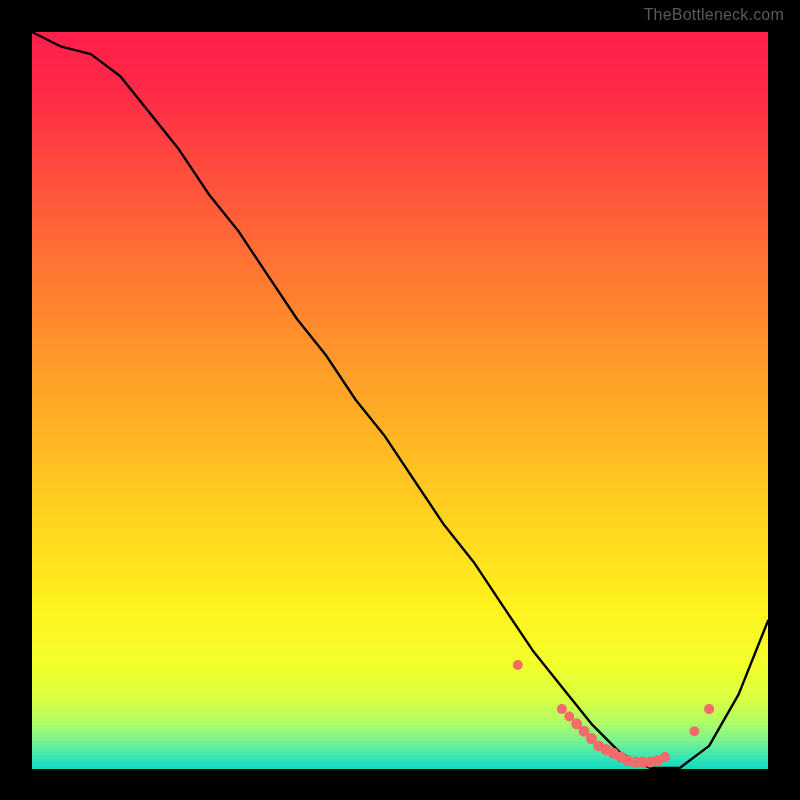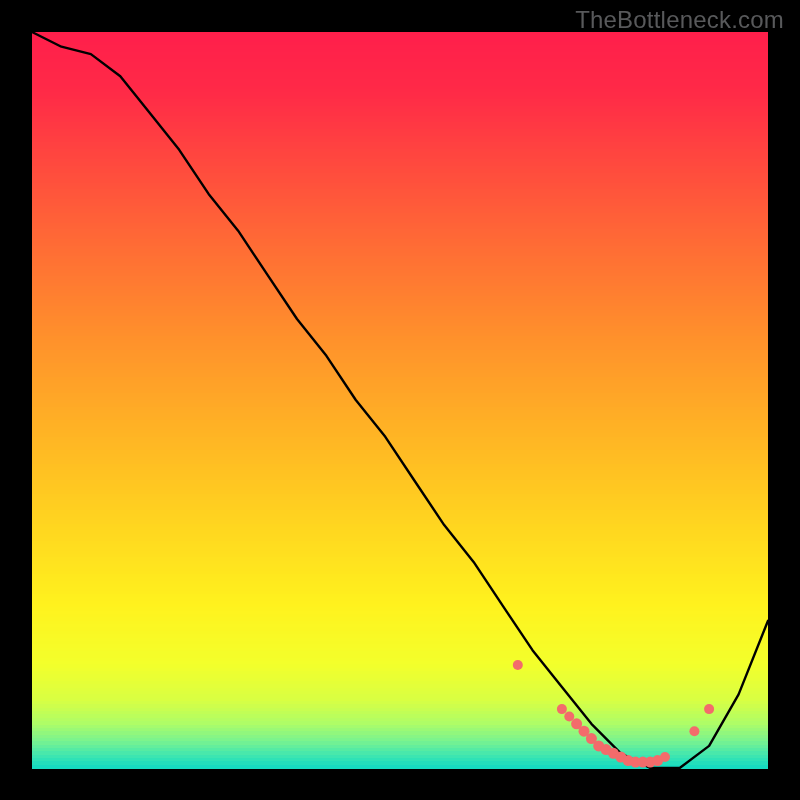--- a/index.html
+++ b/index.html
@@ -31,21 +31,21 @@
   svg.curve {
     position: absolute;
     left: 0; top: 0;
     width: 736px; height: 736px;
     overflow: visible;
   }
   .watermark {
     position: absolute;
     top: 6px;
     right: 16px;
-    font-size: 24px;
+    font-size: 16px;
     color: #58595b;
     font-weight: 400;
     letter-spacing: 0.2px;
   }
 </style>
 </head>
 <body>
 
 <div class="watermark">TheBottleneck.com</div>
 

